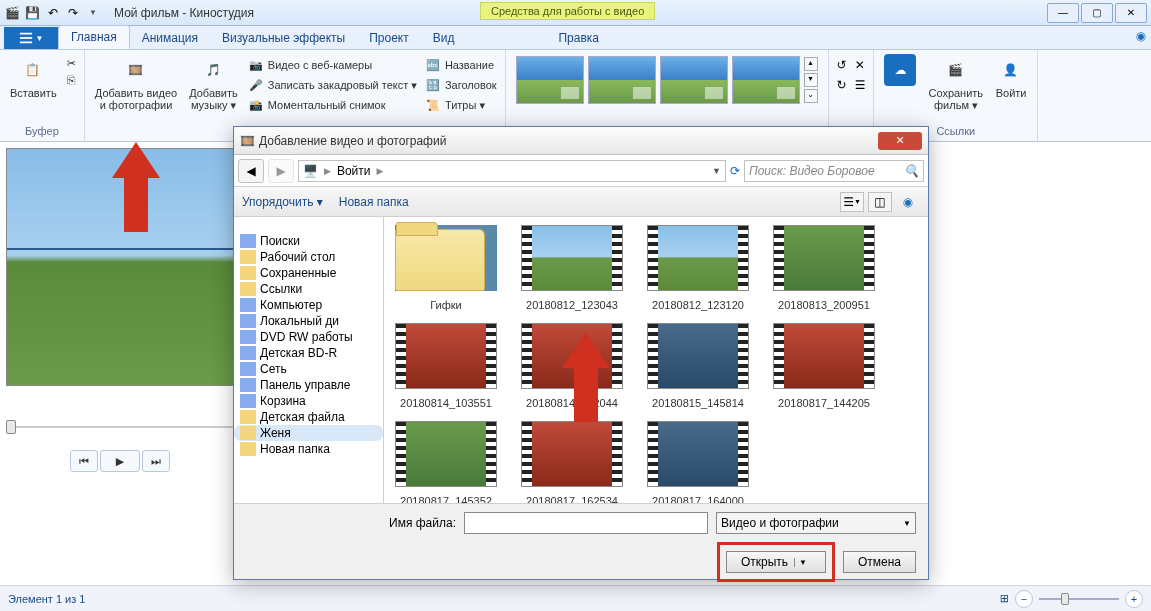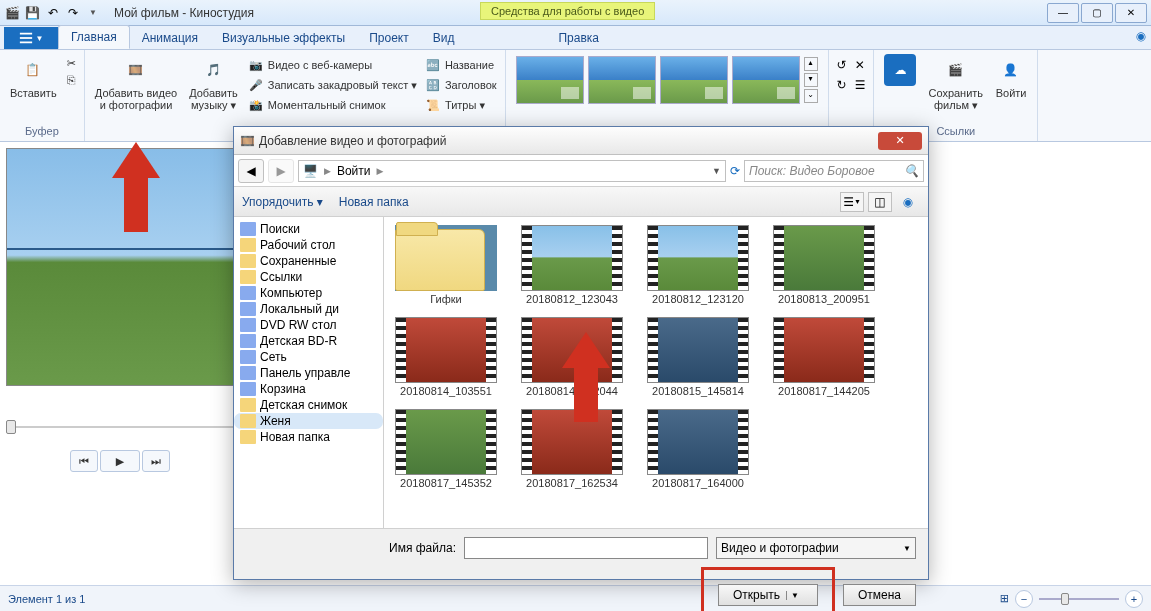--- a/index.html
+++ b/index.html
@@ -62,47 +62,47 @@
 .dialog-nav { height: 32px; background: #fff; border-bottom: 1px solid #d0d0d0; display: flex; align-items: center; padding: 0 4px; gap: 4px; }
 .nav-btn { width: 26px; height: 24px; border: 1px solid #c0c0c0; background: #f5f5f5; border-radius: 3px; display: flex; align-items: center; justify-content: center; }
 .breadcrumb { flex: 1; height: 22px; border: 1px solid #c0c0c0; background: #fff; display: flex; align-items: center; padding: 0 4px; font-size: 12px; gap: 6px; }
 .crumb-sep { color: #888; font-size: 9px; }
 .search-box { width: 180px; height: 22px; border: 1px solid #c0c0c0; background: #fff; padding: 0 4px; font-style: italic; color: #888; display: flex; align-items: center; }
 .dialog-toolbar { height: 30px; background: linear-gradient(#f8f8f8,#e8e8e8); border-bottom: 1px solid #d0d0d0; display: flex; align-items: center; padding: 0 8px; gap: 16px; }
 .toolbar-link { color: #1a4a8a; font-size: 12px; cursor: pointer; }
 .toolbar-right { margin-left: auto; display: flex; gap: 4px; }
 .toolbar-icon { width: 24px; height: 20px; border: 1px solid #c0c0c0; background: #f5f5f5; display: flex; align-items: center; justify-content: center; }
 .dialog-body { flex: 1; display: flex; background: #fff; overflow: hidden; }
-.tree { width: 150px; border-right: 1px solid #d0d0d0; overflow-y: auto; padding: 4px 0; font-size: 12px; }
+.tree { width: 150px; border-right: 1px solid #d0d0d0; overflow-y: auto; padding: 16px 0; font-size: 12px; }
 .tree-item { display: flex; align-items: center; gap: 4px; padding: 1px 6px; cursor: pointer; white-space: nowrap; overflow: hidden; }
 .tree-item.selected { background: #d8e8f8; border-radius: 7px; }
 .tree-icon { width: 16px; height: 14px; background: #f5d57a; border-radius: 1px; flex-shrink: 0; }
 .tree-icon.sys { background: #88aaee; }
 .files { flex: 1; padding: 8px; display: flex; flex-wrap: wrap; gap: 12px 18px; align-content: flex-start; overflow: hidden; }
-.file-item { width: 108px; display: flex; flex-direction: column; align-items: center; gap: 2px; cursor: pointer; }
+.file-item { width: 108px; display: flex; flex-direction: column; align-items: center; gap: 8px; cursor: pointer; }
 .file-thumb { width: 102px; height: 66px; border: 1px solid #888; position: relative; background: #5a8aaa; }
 .file-thumb.folder { border: none; }
 .folder-shape { width: 90px; height: 62px; background: linear-gradient(#f8e8a8,#f0d880); border: 1px solid #d0b050; border-radius: 2px 6px 2px 2px; position: relative; margin-top: 4px; }
 .folder-shape::before { content: ""; position: absolute; top: -8px; left: 0; width: 40px; height: 12px; background: #f0d880; border: 1px solid #d0b050; border-radius: 2px 4px 0 0; }
 .film-strip::before, .film-strip::after { content: ""; position: absolute; top: 0; bottom: 0; width: 10px; background: #222; background-image: repeating-linear-gradient(#222 0 4px,#fff 4px 8px); }
 .film-strip::before { left: 0; } .film-strip::after { right: 0; }
 .file-thumb-img { position: absolute; left: 10px; right: 10px; top: 0; bottom: 0; }
 .sky { background: linear-gradient(#88c0e8 0%,#a8d0f0 48%,#6a9a4a 50%,#5a8a3a 100%); }
 .water { background: linear-gradient(#4a6a8a,#2a4a6a); }
 .grass { background: linear-gradient(#6a9a4a,#4a7a3a); }
 .red { background: linear-gradient(#c04a3a,#8a2a1a); }
 .file-label { font-size: 11px; color: #333; text-align: center; white-space: nowrap; overflow: hidden; text-overflow: ellipsis; width: 100%; }
-.dialog-footer { height: 51px; background: #f0f0f0; border-top: 1px solid #d0d0d0; padding: 8px 12px; display: flex; flex-direction: column; gap: 8px; }
+.dialog-footer { height: 76px; background: #f0f0f0; border-top: 1px solid #d0d0d0; padding: 8px 12px; display: flex; flex-direction: column; gap: 8px; }
 .footer-row { display: flex; align-items: center; gap: 8px; justify-content: flex-end; }
 .footer-label { font-size: 12px; }
 .filename-input { width: 244px; height: 22px; border: 1px solid #888; background: #fff; }
 .filter-combo { width: 200px; height: 22px; border: 1px solid #888; background: #f5f5f5; padding: 0 4px; font-size: 12px; display: flex; align-items: center; }
 .footer-btn { height: 22px; padding: 0 14px; border: 1px solid #888; background: linear-gradient(#f8f8f8,#e0e0e0); font-size: 12px; display: flex; align-items: center; }
 .split-arrow { border-left: 1px solid #888; padding: 0 4px; margin-left: 6px; font-size: 8px; }
-.highlight-open { border: 3px solid #d03020; padding: 14px; display: inline-flex; }
+.highlight-open { border: 3px solid #d03020; padding: 6px; display: inline-flex; }
 
 
 .arrow-ann { position: absolute; display: flex; flex-direction: column; align-items: center; }
 .arrow-head { width: 0; height: 0; border-left: 24px solid transparent; border-right: 24px solid transparent; border-bottom: 36px solid #d03020; }
 .arrow-stem { width: 24px; height: 54px; background: #d03020; }
 </style>
 </head>
 <body>
 
 <div class="titlebar">
@@ -329,41 +329,41 @@
         <div class="tree-item">
           <div class="tree-icon sys"></div>
           <span>Компьютер</span>
         </div>
         <div class="tree-item">
           <div class="tree-icon sys"></div>
           <span>Локальный ди</span>
         </div>
         <div class="tree-item">
           <div class="tree-icon sys"></div>
-          <span>DVD RW стол</span>
+          <span>DVD RW работы</span>
         </div>
         <div class="tree-item">
           <div class="tree-icon sys"></div>
           <span>Детская BD-R</span>
         </div>
         <div class="tree-item">
           <div class="tree-icon sys"></div>
           <span>Сеть</span>
         </div>
         <div class="tree-item">
           <div class="tree-icon sys"></div>
           <span>Панель управле</span>
         </div>
         <div class="tree-item">
           <div class="tree-icon sys"></div>
           <span>Корзина</span>
         </div>
         <div class="tree-item">
           <div class="tree-icon"></div>
-          <span>Детская снимок</span>
+          <span>Детская файла</span>
         </div>
         <div class="tree-item selected">
           <div class="tree-icon"></div>
           <span>Женя</span>
         </div>
         <div class="tree-item">
           <div class="tree-icon"></div>
           <span>Новая папка</span>
         </div>
       </div>

